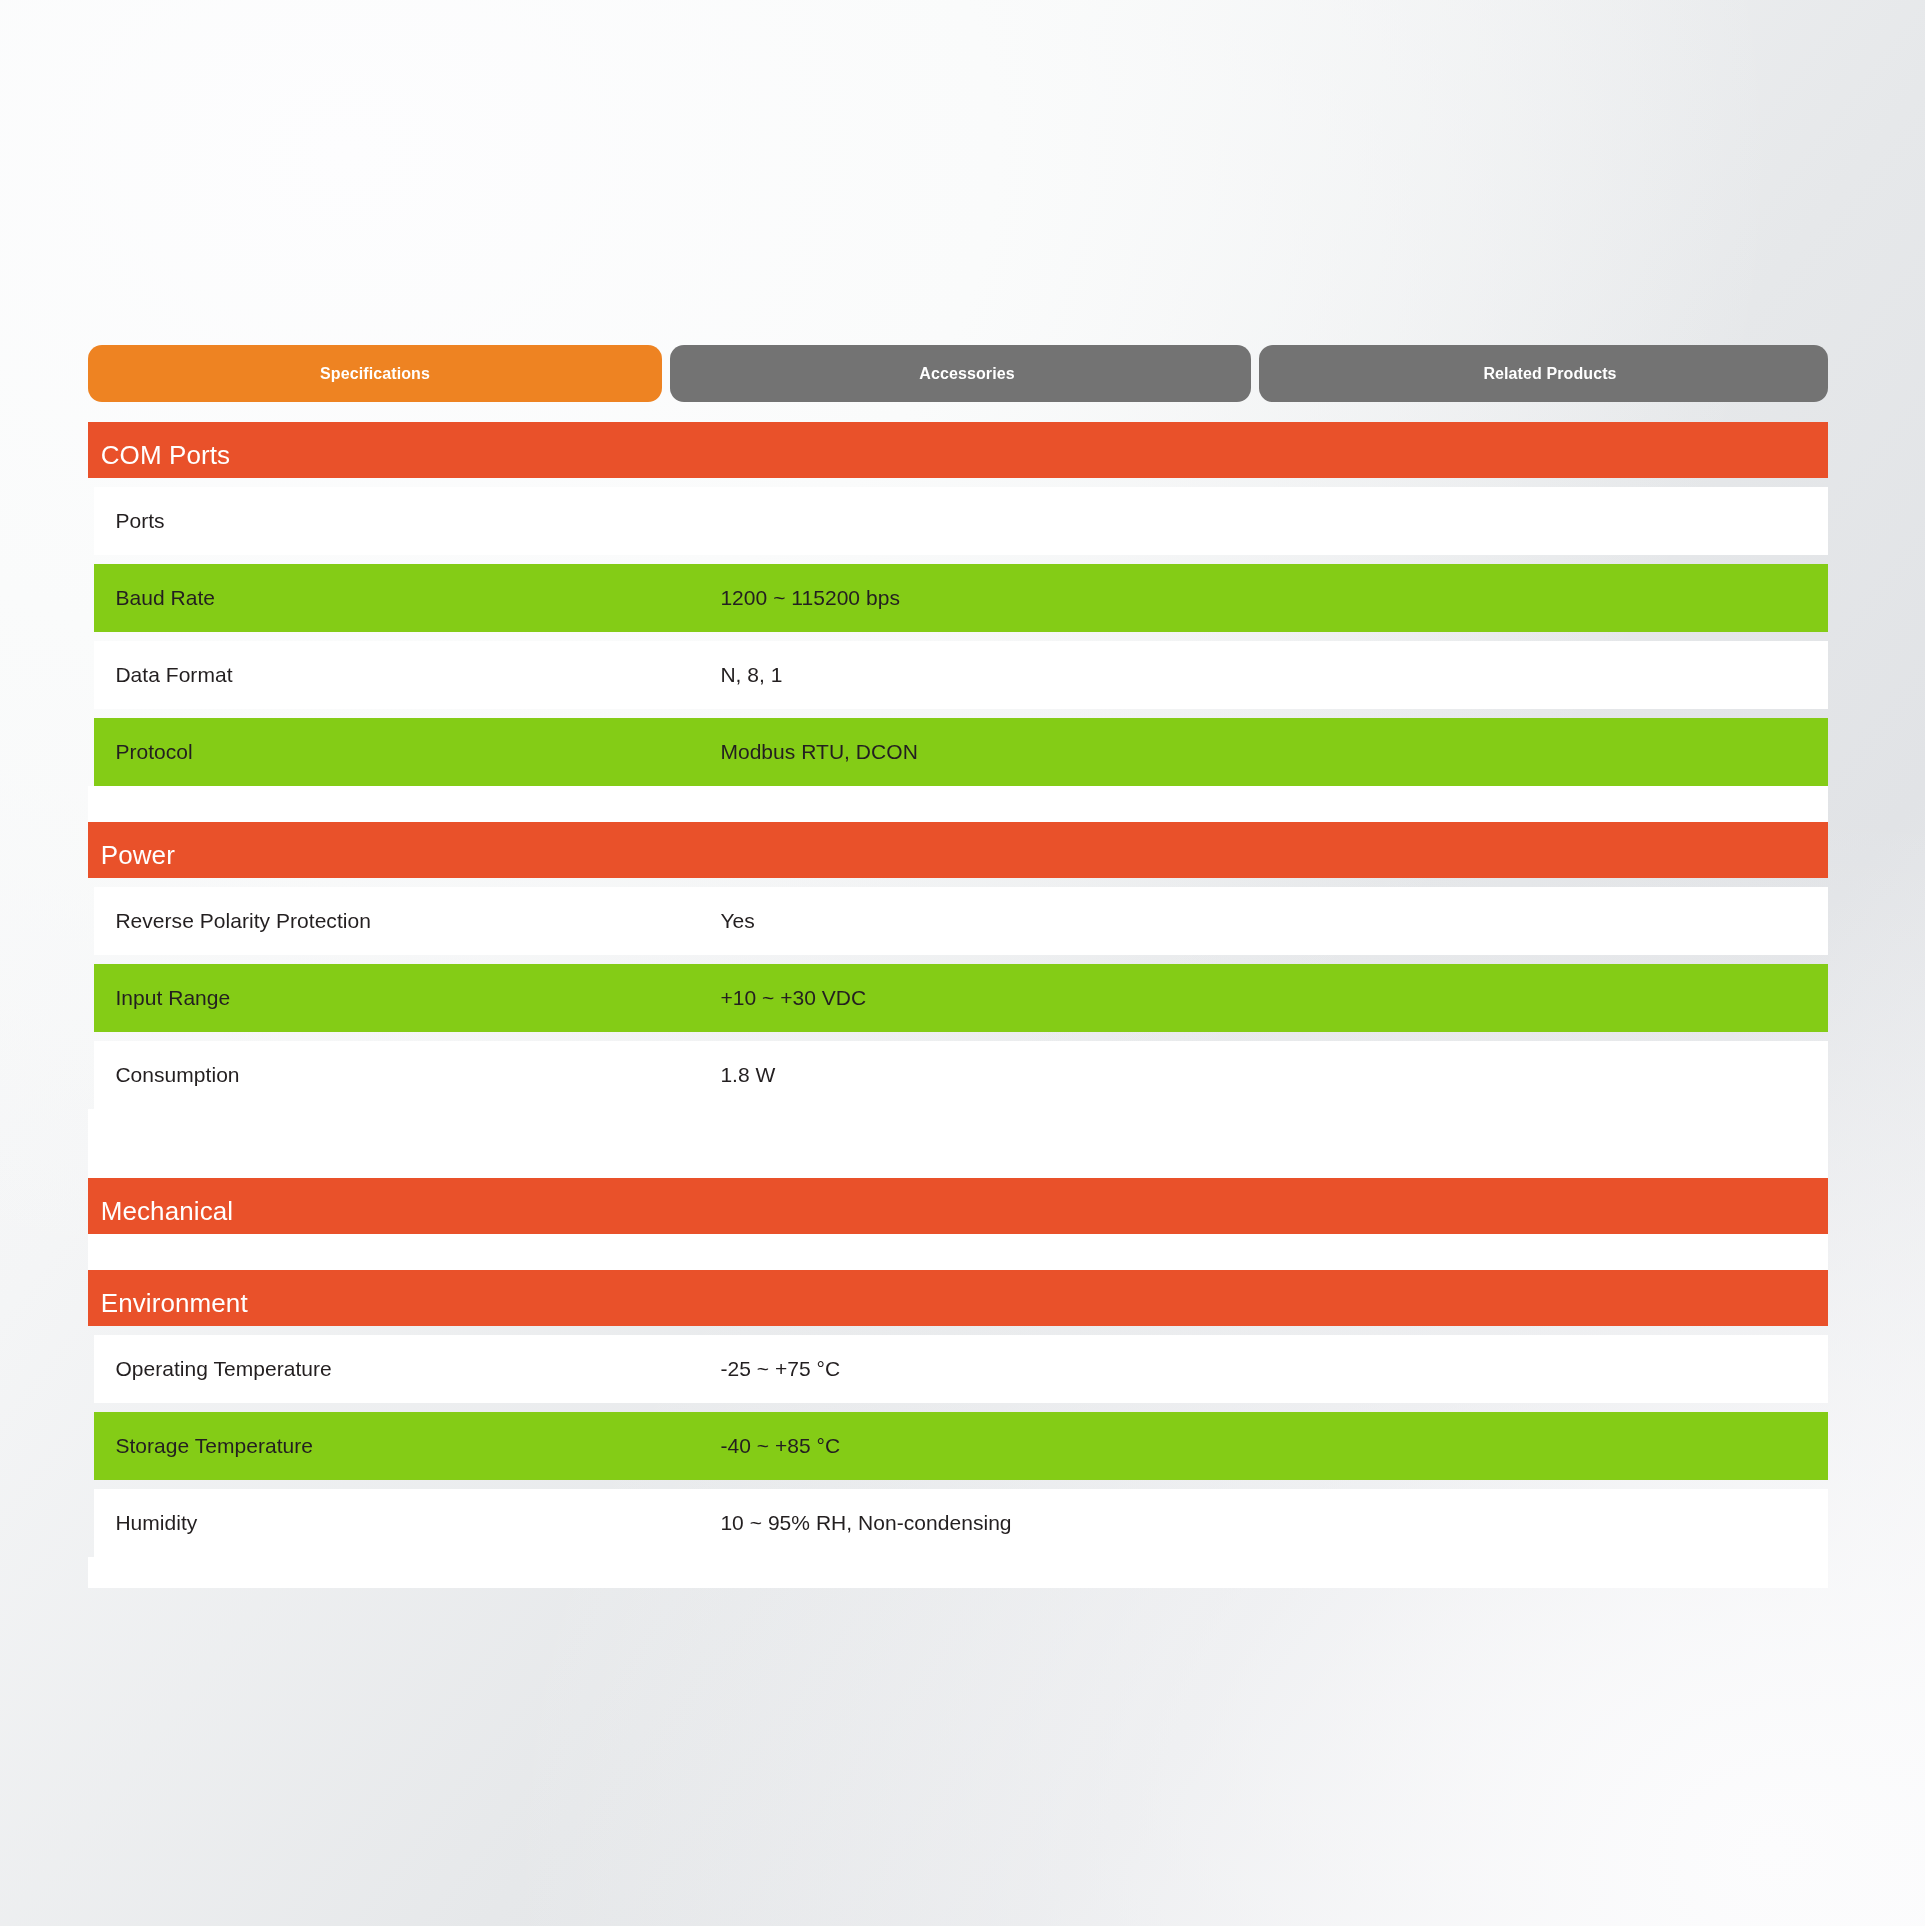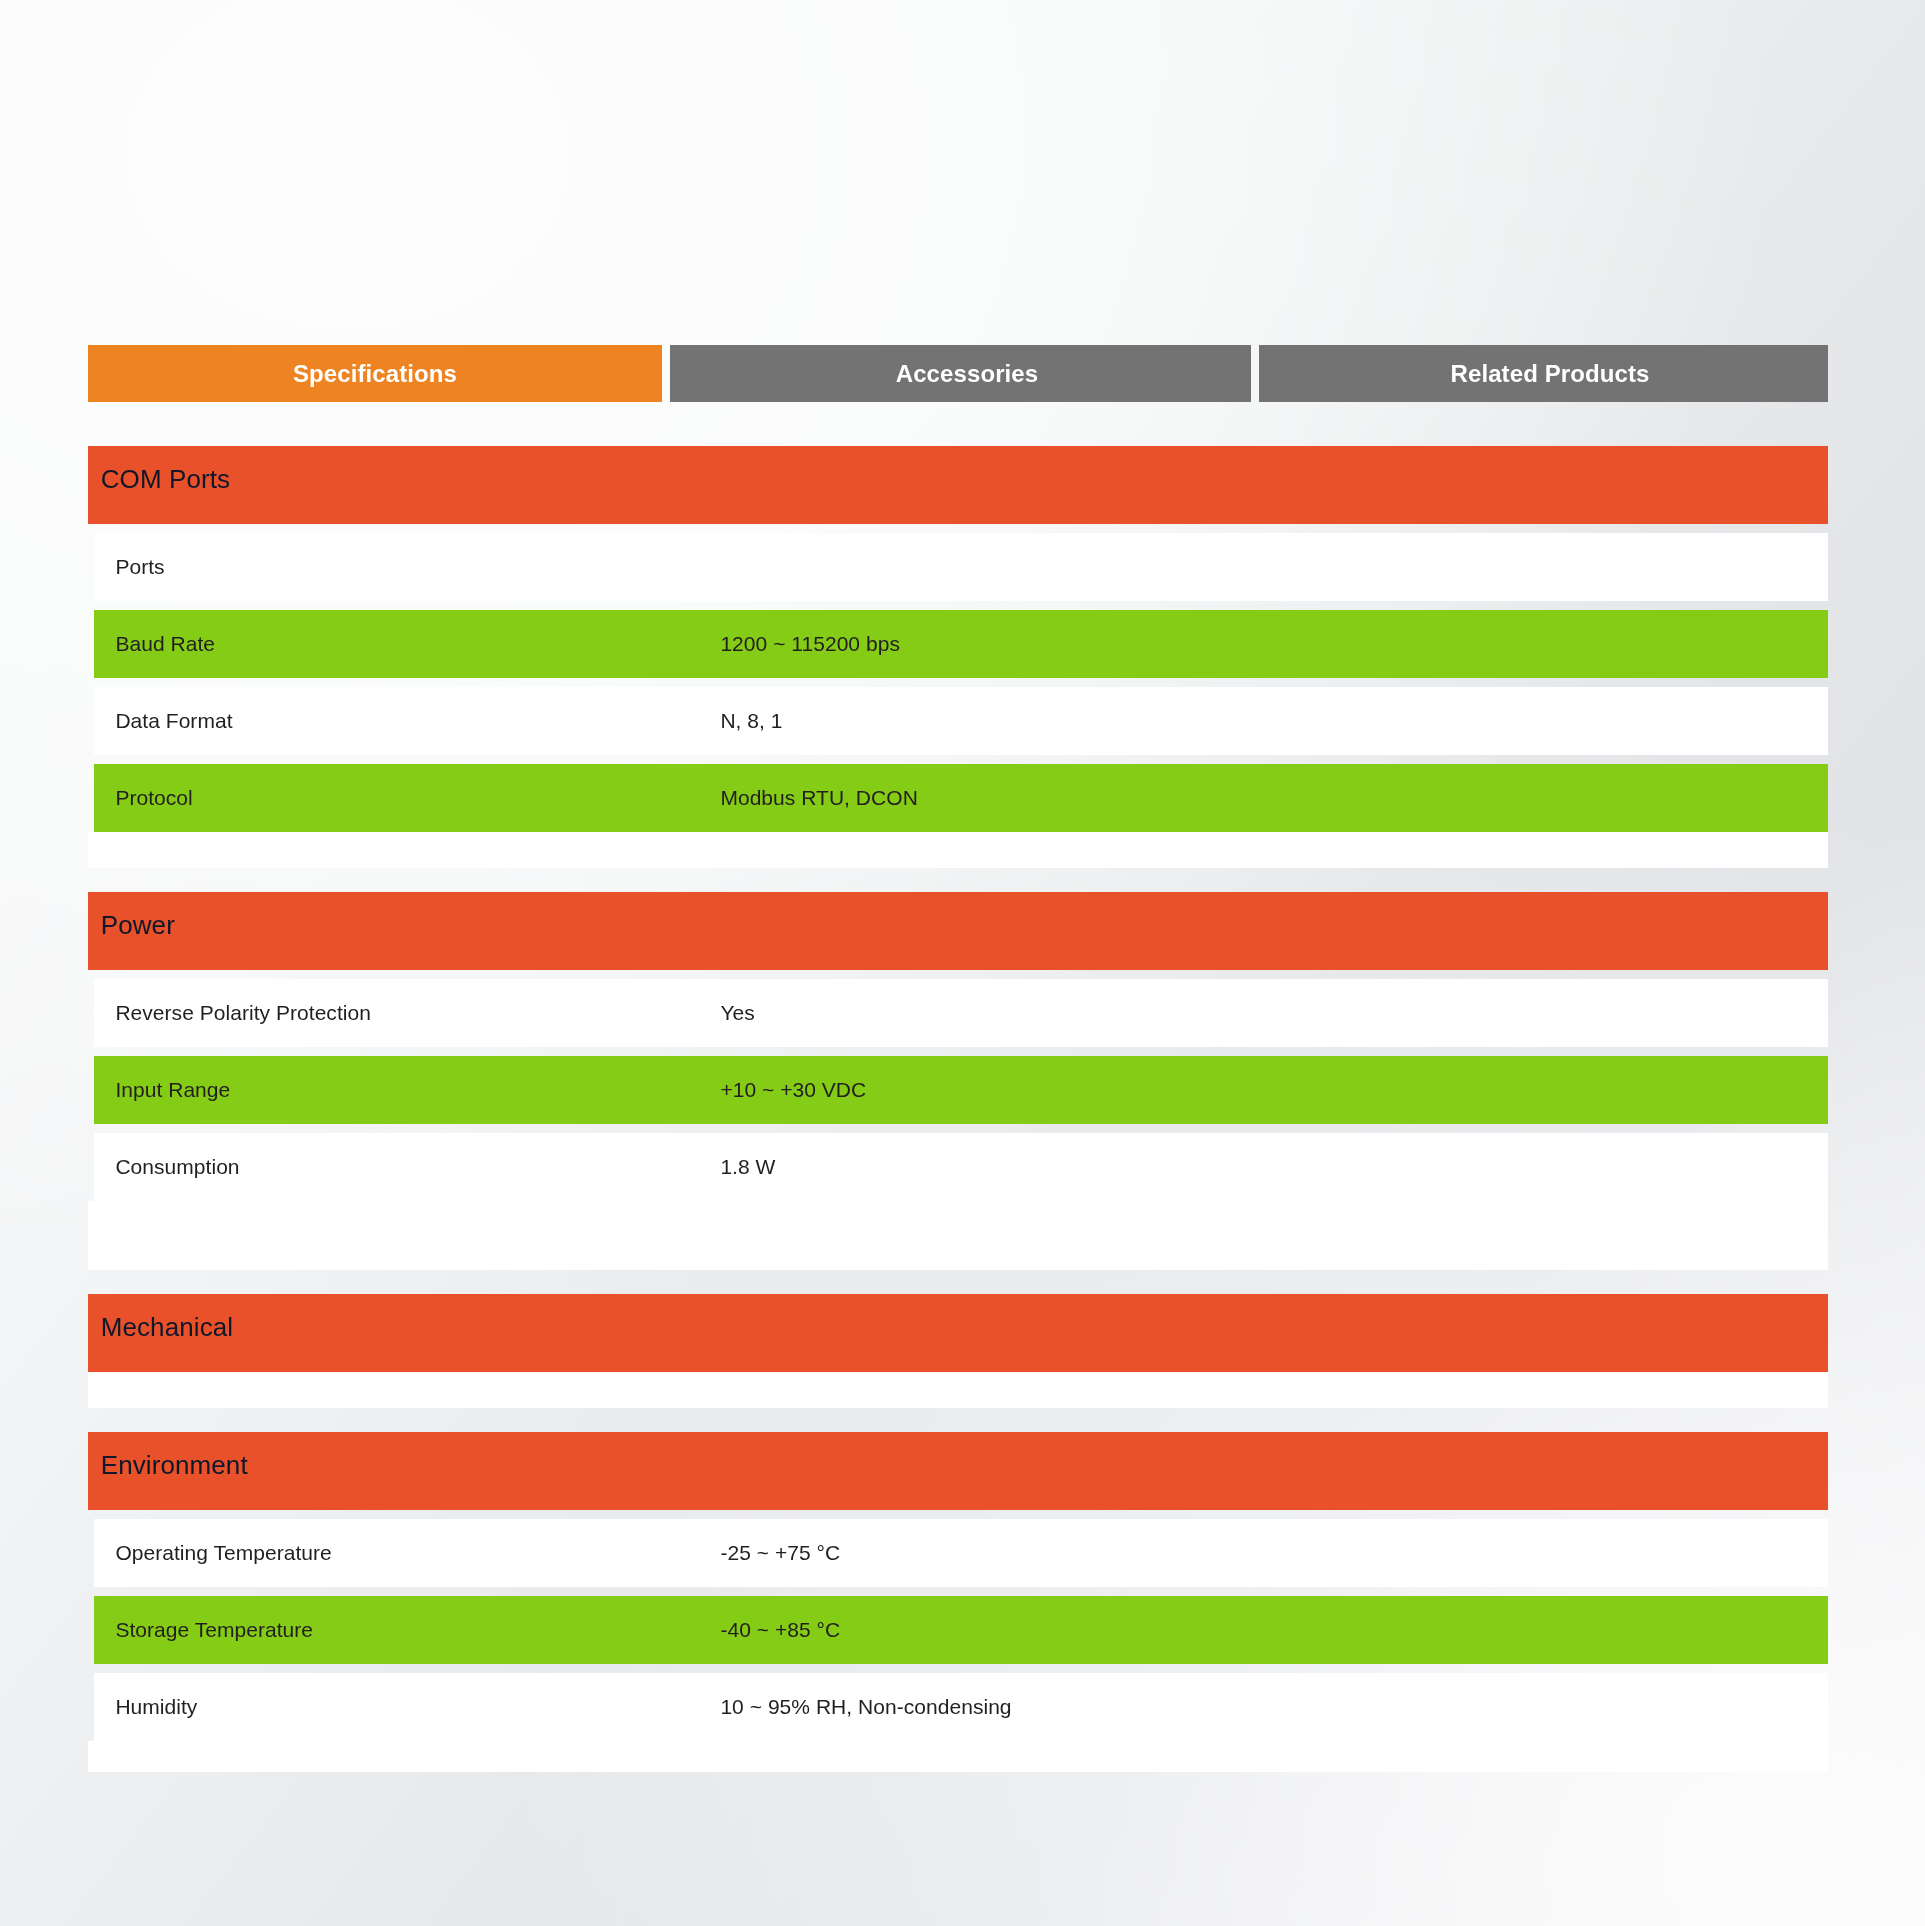--- a/index.html
+++ b/index.html
@@ -37,51 +37,51 @@
     width: 1740px;
     height: 57px;
   }
   .tab {
     position: absolute;
     top: 0;
     height: 57px;
     display: flex;
     align-items: center;
     justify-content: center;
-    font-size: 24px;
+    font-size: 16px;
     font-weight: bold;
     letter-spacing: 0.1px;
     color: #ffffff;
     box-sizing: border-box;
     user-select: none;
+    border-radius: 14px;
   }
   .tab.active   { background: #ee8322; left: 0px;    width: 574px; }
   .tab.inactive { background: #737373; padding-left: 13px; }
   .tab.t2       { left: 582px;  width: 581px; }
   .tab.t3       { left: 1171px; width: 569px; justify-content: center; }
 
   
   #spec {
     position: absolute;
     left: 88px;
     top: 422px;
     width: 1740px;
   }
 
   .section-header {
     background: #e9512a;
-    color: #0f172a;
+    color: #ffffff;
     font-size: 26px;
     font-weight: 400;
-    height: 78px;
+    height: 56px;
     line-height: 66px;
     padding-left: 12.7px;
     box-sizing: border-box;
     letter-spacing: 0.1px;
-    margin-top: 24px;
   }
 
   .rows {
     padding-left: 6.4px;
     box-sizing: border-box;
   }
 
   .row {
     display: flex;
     align-items: center;

